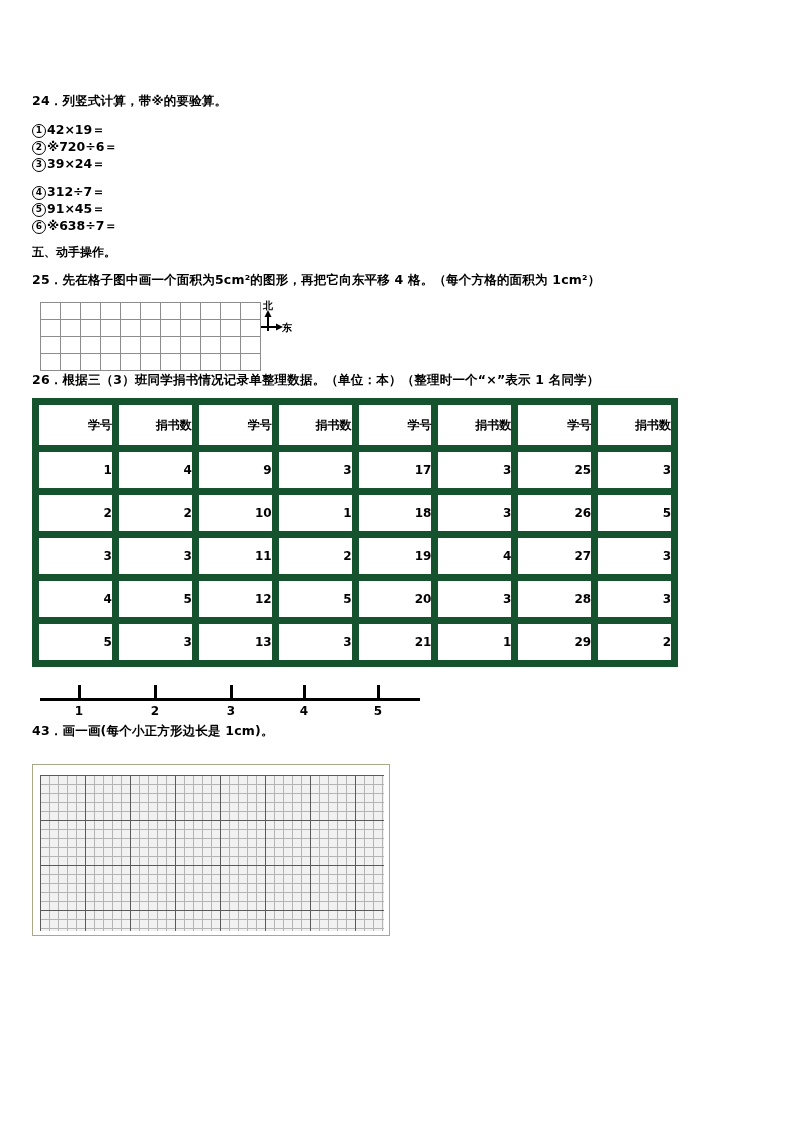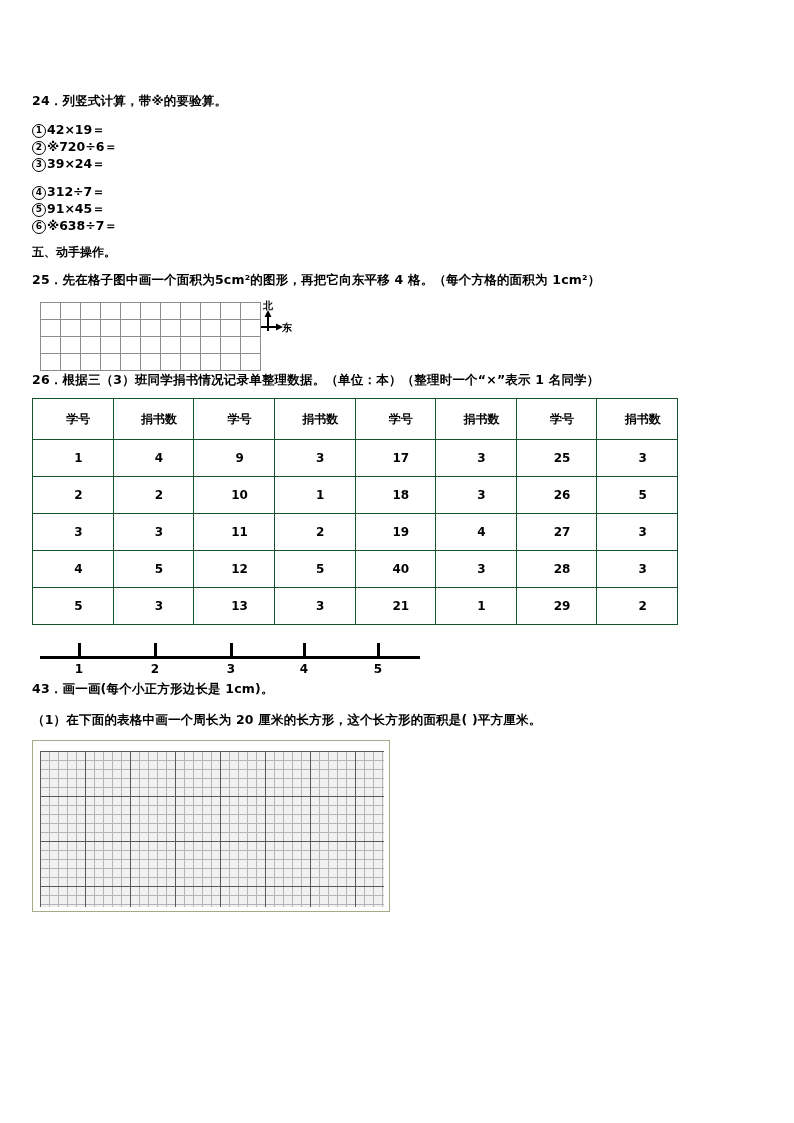--- a/index.html
+++ b/index.html
@@ -109,26 +109,26 @@
   }
 
   
   .dtable {
     border-collapse: collapse;
     margin-top: 9px;
     width: 646px;
     table-layout: fixed;
   }
   .dtable td, .dtable th {
-    border: 1px solid #14532d;
+    border: 7px solid #14532d;
     height: 36px;
     padding: 0 0 0 11px;
     font-size: 12px;
     font-weight: 700;
-    text-align: center;
+    text-align: right;
     vertical-align: middle;
   }
   .dtable th { height: 40px; }
 
   
   .numline {
     position: relative;
     margin-top: 13px;
     height: 42px;
     width: 420px;
@@ -339,21 +339,21 @@
         <td>19</td>
         <td>4</td>
         <td>27</td>
         <td>3</td>
       </tr>
       <tr>
         <td>4</td>
         <td>5</td>
         <td>12</td>
         <td>5</td>
-        <td>40</td>
+        <td>20</td>
         <td>3</td>
         <td>28</td>
         <td>3</td>
       </tr>
       <tr>
         <td>5</td>
         <td>3</td>
         <td>13</td>
         <td>3</td>
         <td>21</td>
@@ -375,21 +375,20 @@
     <div class="nl-lab" style="left:113px;">2</div>
     <div class="nl-lab" style="left:189px;">3</div>
     <div class="nl-lab" style="left:262px;">4</div>
     <div class="nl-lab" style="left:336px;">5</div>
   </div>
 
   <div class="qline">43．画一画(每个小正方形边长是 1cm)。</div>
 
   <div class="gap-b"></div>
 
-  <div class="qline">（1）在下面的表格中画一个周长为 20 厘米的长方形，这个长方形的面积是(    )平方厘米。</div>
 
   <div class="bigrid-wrap">
     <div class="bigrid"></div>
     <div class="topband"></div>
   </div>
 
   <div class="gap-b"></div>
 
 
  </div>

